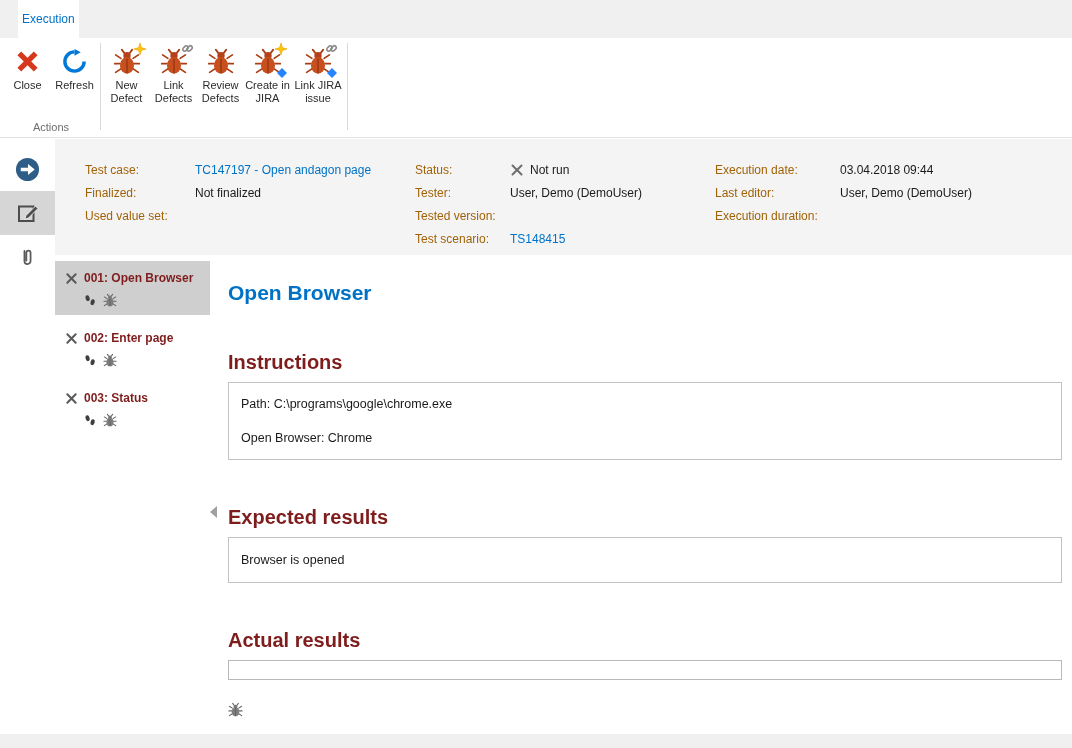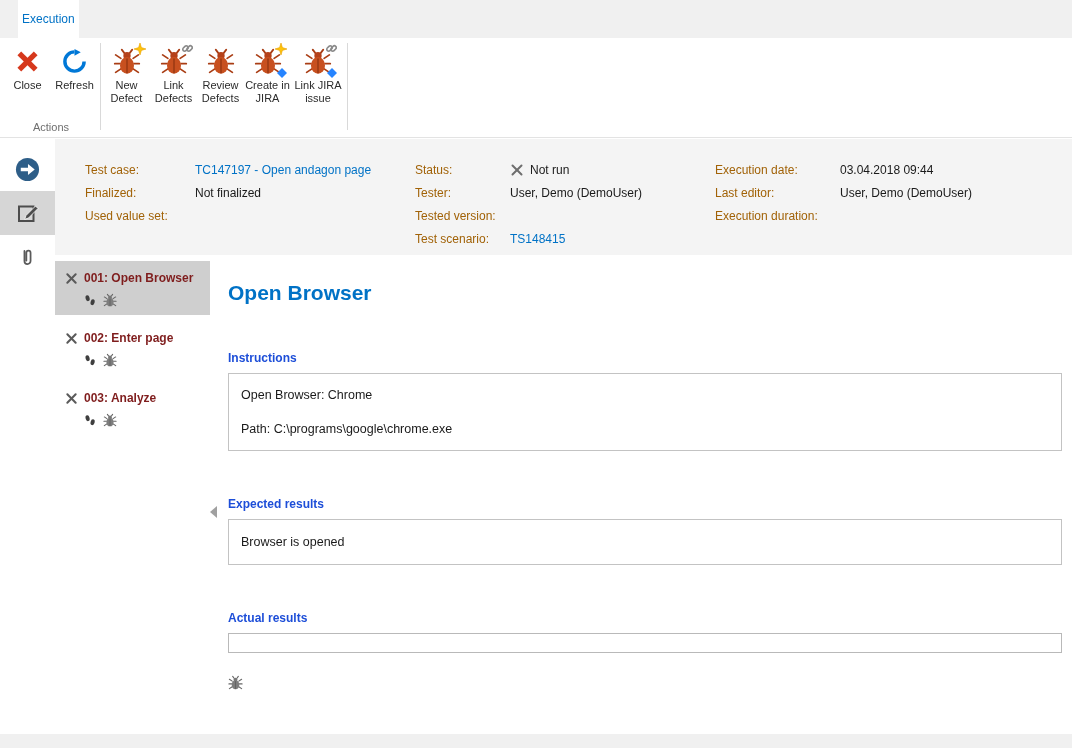--- a/index.html
+++ b/index.html
@@ -58,21 +58,21 @@
   .step { padding:10px 8px 8px 10px; margin-bottom:6px; cursor:pointer; }
   .step.selected { background:#cfcfcf; }
   .step-head { display:flex; align-items:center; gap:6px; font-size:12px; font-weight:bold;
                color:#7f1d1d; }
   .step-sub { display:flex; align-items:center; gap:7px; margin:8px 0 0 19px; height:14px; }
 
   
   .main { position:absolute; left:210px; top:255px; right:0; bottom:14px; background:#fff;
           padding:26px 10px 0 18px; overflow:hidden; }
   h1.title { color:#0072c6; font-size:21px; font-weight:bold; margin-bottom:26px; }
-  h2.sec { color:#1d4ed8; font-size:12px; font-weight:bold; margin-bottom:8px;margin-top:46px; }
+  h2.sec { color:#7f1d1d; font-size:20px; font-weight:bold; margin-bottom:8px;margin-top:46px; }
   .box { border:1px solid #c3c3c3; background:#fff; padding:14px 12px; font-size:12.5px;
          color:#1a1a1a; margin-bottom:22px; }
   .box p + p { margin-top:20px; }
   .box.single { padding:15px 12px; }
   input.actual { display:block; width:100%; height:20px; border:1px solid #b9b9b9;
                  font-family:inherit; font-size:12px; padding:0 6px; margin-bottom:22px;
                  background:#fff; }
   .defect-area { margin-top:4px; }
 
   
@@ -417,21 +417,21 @@
     </div>
 
     <div class="step">
       <div class="step-head">
         <span style="line-height:0;"><svg width="13" height="13" viewBox="0 0 14 14">
               <g stroke="#5a5a5a" stroke-width="2.2" stroke-linecap="round">
                 <line x1="2.5" y1="2.5" x2="11.5" y2="11.5"></line>
                 <line x1="11.5" y1="2.5" x2="2.5" y2="11.5"></line>
               </g>
             </svg></span>
-        <span>003: Analyze</span>
+        <span>003: Status</span>
       </div>
       <div class="step-sub">
         <span style="line-height:0;"><svg width="12" height="13" viewBox="0 0 12 13">
               <ellipse cx="3.6" cy="4.2" rx="2" ry="3" transform="rotate(-14 3.6 4.2)" fill="#3f3f3f"></ellipse>
               <ellipse cx="8.6" cy="8.2" rx="2" ry="3" transform="rotate(14 8.6 8.2)" fill="#3f3f3f"></ellipse>
             </svg></span>
         <span style="line-height:0;"><svg width="14" height="14" viewBox="0 0 32 32">
               <g stroke="#666" stroke-width="2.4" stroke-linecap="round">
                 <line x1="9" y1="13" x2="3" y2="9"></line>
                 <line x1="8" y1="19" x2="2" y2="19"></line>
@@ -448,22 +448,22 @@
             </svg></span>
       </div>
     </div>
   </div>
 
   <div class="main">
     <h1 class="title">Open Browser</h1>
 
     <h2 class="sec">Instructions</h2>
     <div class="box">
+      <p>Path: C:\programs\google\chrome.exe</p>
       <p>Open Browser: Chrome</p>
-      <p>Path: C:\programs\google\chrome.exe</p>
     </div>
 
     <h2 class="sec">Expected results</h2>
     <div class="box single">
       <p>Browser is opened</p>
     </div>
 
     <h2 class="sec">Actual results</h2>
     <input class="actual" type="text" value="" style="">
 

